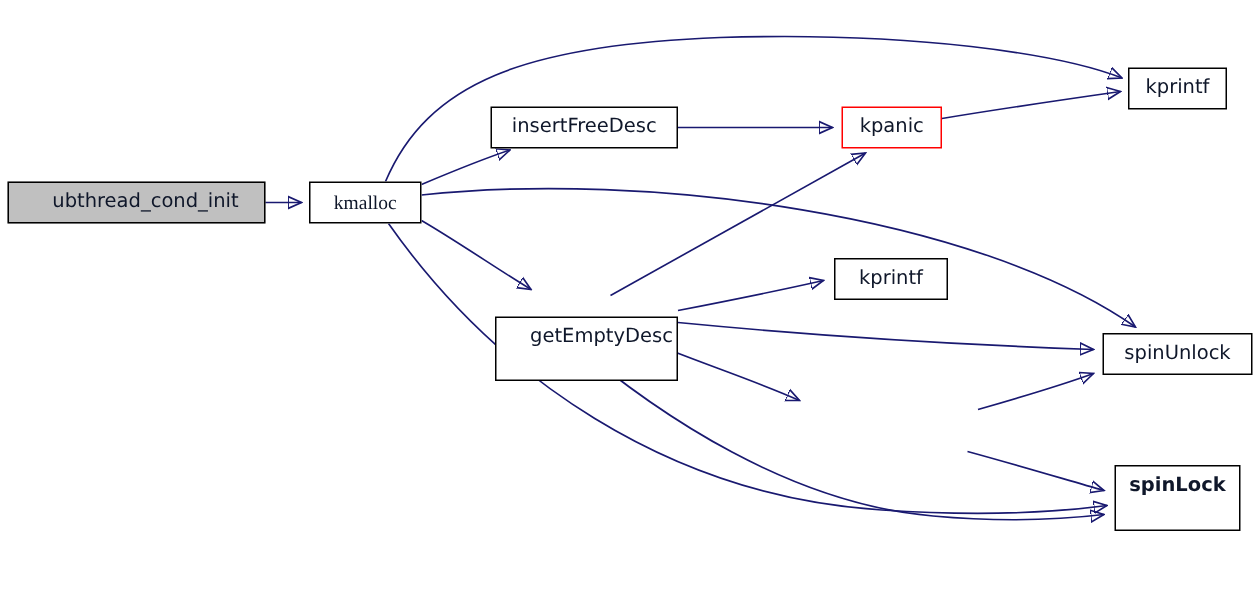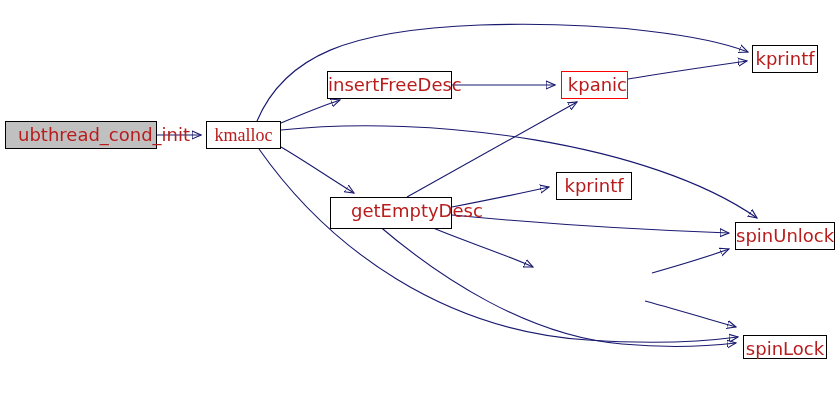--- a/index.html
+++ b/index.html
@@ -25,45 +25,45 @@
   .edges-layer path {
     fill: none;
     stroke: #191970;
     stroke-width: 1.1;
   }
   .gnode {
     position: absolute;
     box-sizing: border-box;
     background: #ffffff;
     border: 1px solid #000000;
-    color: #b91c1c;
-    font-size: 18px;
+    color: #0f172a;
+    font-size: 13px;
     text-align: center;
     line-height: 26px;
     white-space: nowrap;
     cursor: pointer;
   }
   .gnode.focus {
     background: #c0c0c0;
     cursor: default;
   }
   .gnode.truncated {
     border-color: #ff0000;
   }
   
-  #n-ubthread   { left: 5px;   top: 121px; width: 152px; height: 28px; padding-left: 12px; }
+  #n-ubthread   { left: 5px;   top: 121px; width: 172px; height: 28px; padding-left: 12px; }
   #n-kmalloc    { left: 206px; top: 121px; width: 75px;  height: 28px; font-family: Liberation Serif, serif; }
   #n-insertfree { left: 327px; top: 71px;  width: 125px; height: 28px; }
-  #n-kpanic     { left: 561px; top: 71px;  width: 67px;  height: 28px; text-align: right; }
+  #n-kpanic     { left: 561px; top: 71px;  width: 67px;  height: 28px; }
   #n-kprintf    { left: 752px; top: 45px;  width: 66px;  height: 28px; }
   #n-memset     { left: 556px; top: 172px; width: 76px;  height: 28px; }
-  #n-getempty   { left: 330px; top: 197px; width: 122px; height: 32px; padding-left: 20px; }
+  #n-getempty   { left: 330px; top: 211px; width: 122px; height: 43px; padding-left: 20px; }
   #n-spinunlock { left: 735px; top: 222px; width: 100px; height: 28px; }
   #n-vmmpage    { left: 500px; top: 273px; width: 188px; height: 28px; }
-  #n-spinlock   { left: 743px; top: 335px; width: 84px;  height: 24px; }
+  #n-spinlock   { left: 743px; top: 310px; width: 84px;  height: 44px; font-weight: bold; }
 </style>
 </head>
 <body>
 
 <div class="graph-canvas">
 
   <svg class="edges-layer" width="837" height="407" viewBox="0 0 837 407" xmlns="http://www.w3.org/2000/svg">
     <defs>
       <marker id="arrow" viewBox="0 0 10 10" refX="9" refY="5" markerWidth="9" markerHeight="9" orient="auto">
         <path d="M0,1 L9,5 L0,9 z" fill="#191970" stroke="none"></path>

